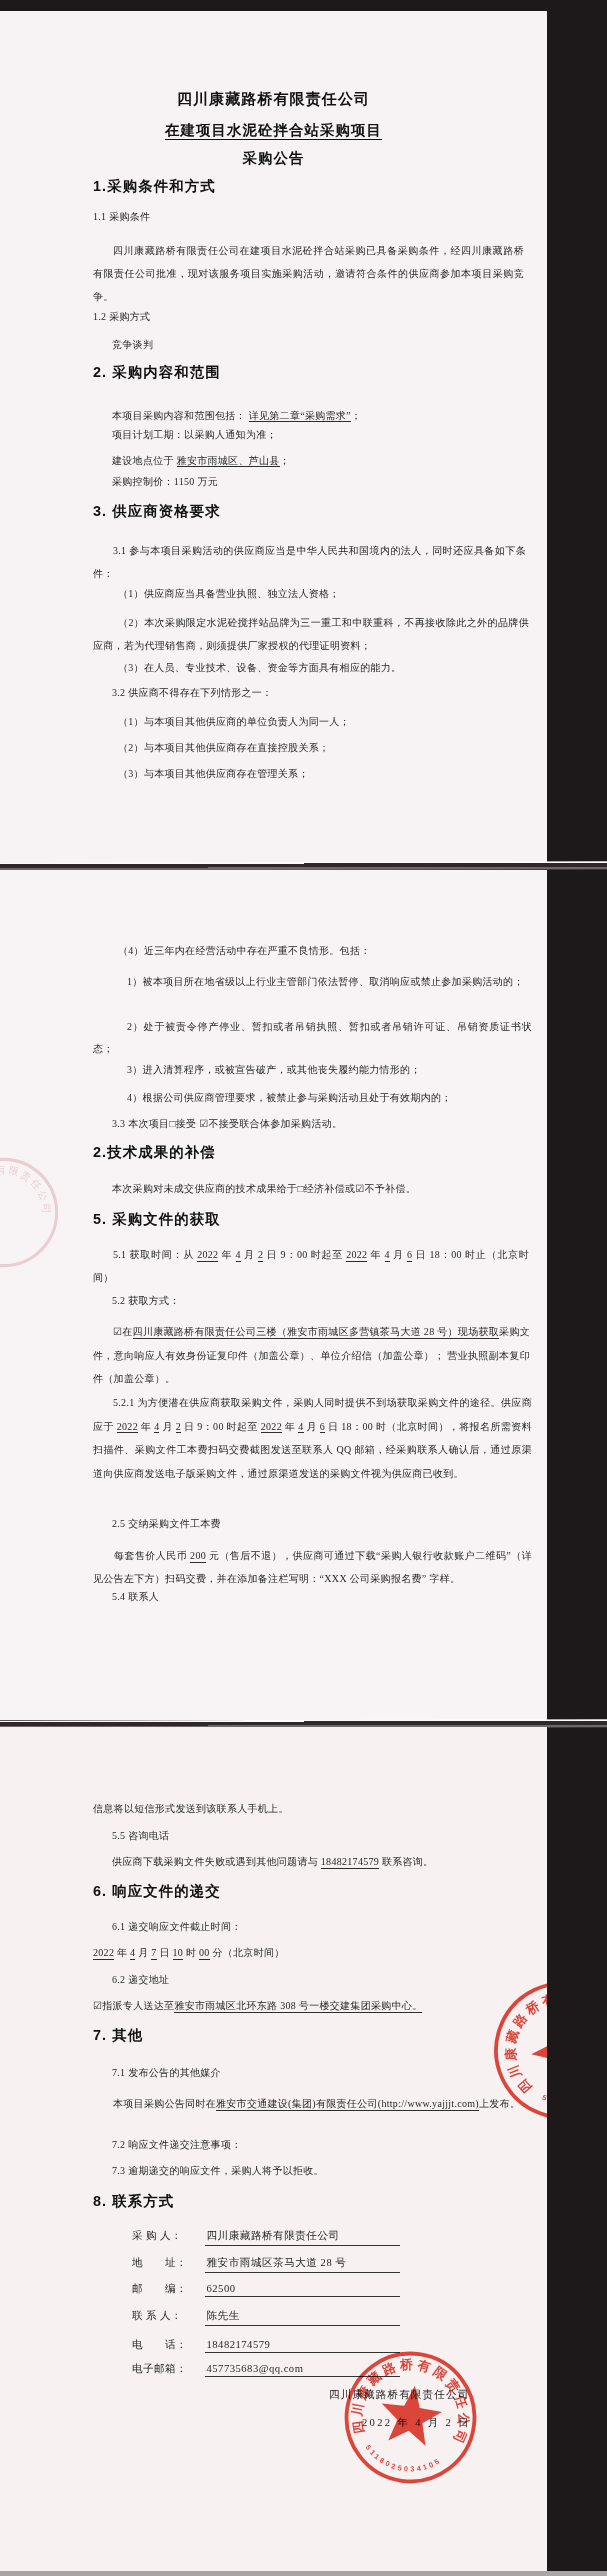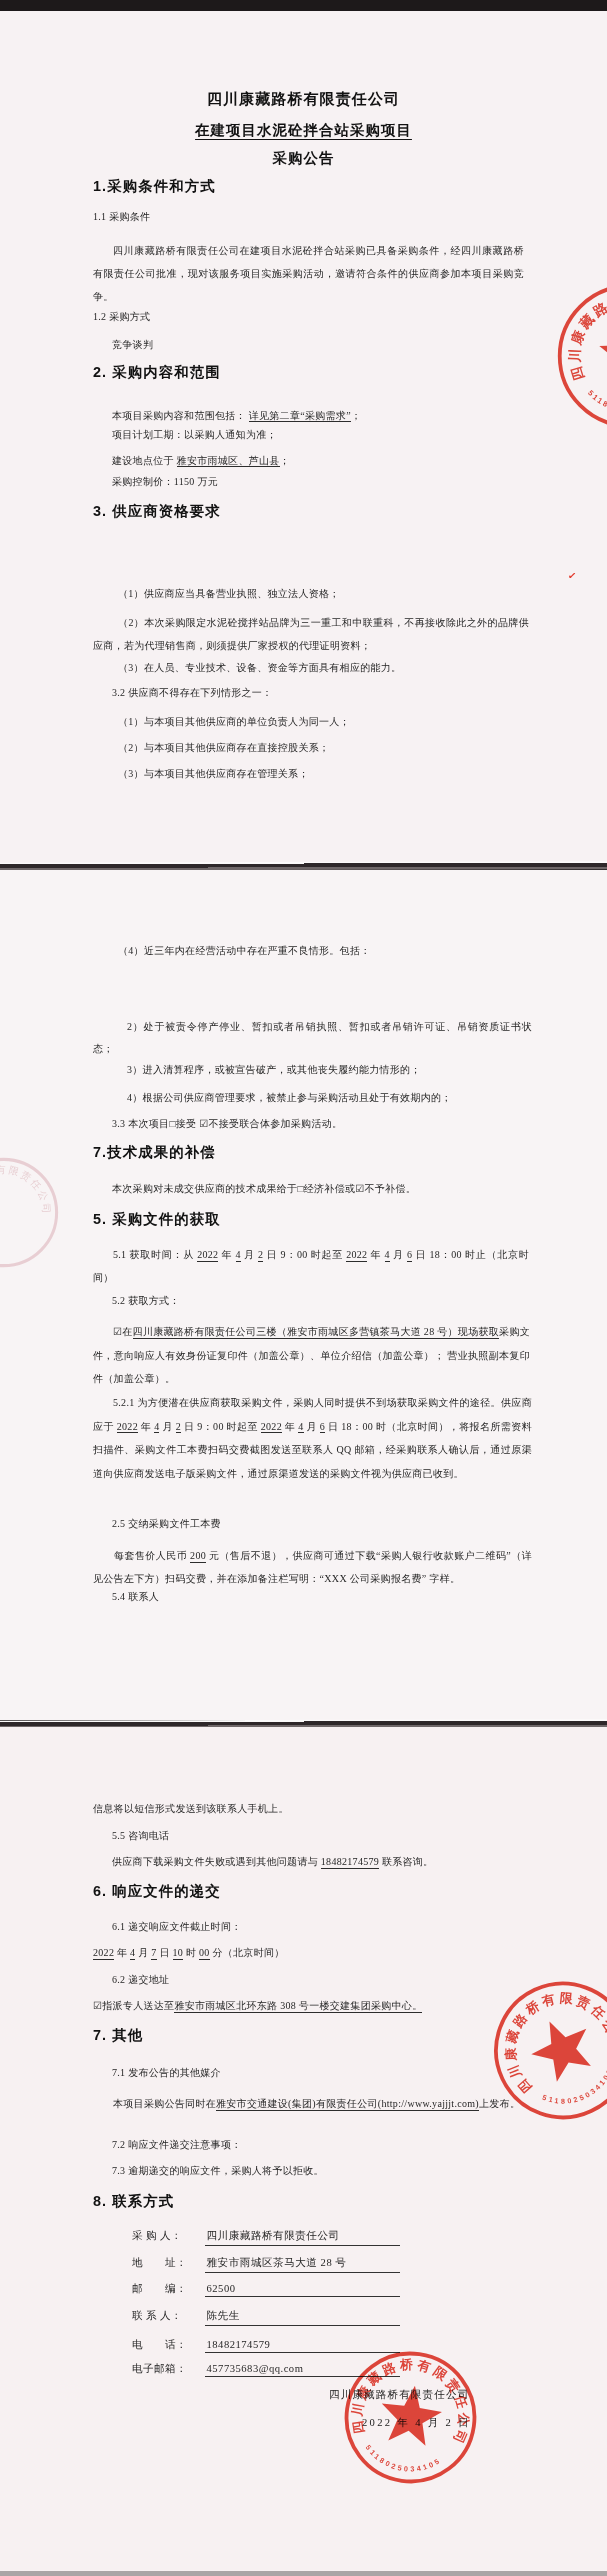--- a/index.html
+++ b/index.html
@@ -1,18 +1,18 @@
 <!DOCTYPE html>
 <html style="font-size:12px"><head>
 <meta charset="utf-8">
 <style>
   html,body{margin:0;padding:0}
   body{width:607px;height:2576px;position:relative;overflow:hidden;background:#1d191a;
        font-family:"Liberation Serif",serif;}
-  .page{position:absolute;left:0;width:607px;overflow:hidden;}
+  .page{position:absolute;left:0;width:547px;overflow:hidden;}
   .blk{position:absolute;left:93px;font-size:10px;color:#262626;letter-spacing:0.3px;line-height:1.4;}
   .c{left:0;width:100%;text-align:center;letter-spacing:0.8px;}
   .h{font-family:"Liberation Sans",sans-serif;font-weight:bold;font-size:14.4px;color:#121212;letter-spacing:1.1px;}
   .t1{font-size:15px}
   .t2{text-decoration:underline;text-underline-offset:3.8px}
   .para{text-align:justify;line-height:23px;}
   .lh31{line-height:23.5px}
   .ind26{text-indent:20px}.ind28{text-indent:21px}.ind33{text-indent:25px}.ind45{text-indent:34px}
   .u{border-bottom:0.8px solid #2d2d2d;padding-bottom:0.8px;}
   .row{position:absolute;left:112px;font-size:10.6px;color:#262626;white-space:nowrap;}
@@ -41,20 +41,21 @@
   <div class="blk" style="top:299px">1.2 采购方式</div>
   <div class="blk" style="top:327px;left:112px">竞争谈判</div>
 
   <div class="blk h" style="top:351px">2. 采购内容和范围</div>
   <div class="blk" style="top:398px;left:112px"><span>本项目采购内容和范围包括： </span><span class="u">详见第二章“采购需求”</span><span>；</span></div>
   <div class="blk" style="top:417px;left:112px">项目计划工期：以采购人通知为准；</div>
   <div class="blk" style="top:443px;left:112px"><span>建设地点位于 </span><span class="u">雅安市雨城区、芦山县</span><span>；</span></div>
   <div class="blk" style="top:464px;left:112px">采购控制价：1150 万元</div>
 
   <div class="blk h" style="top:490px">3.  供应商资格要求</div>
+  <div class="blk para ind26" style="top:528px;width:433px">3.1 参与本项目采购活动的供应商应当是中华人民共和国境内的法人，同时还应具备如下条件：</div>
   <div class="blk" style="top:576px;left:118px">（1）供应商应当具备营业执照、独立法人资格；</div>
   <div class="blk para ind33" style="top:600px;width:436px">（2）本次采购限定水泥砼搅拌站品牌为三一重工和中联重科，不再接收除此之外的品牌供应商，若为代理销售商，则须提供厂家授权的代理证明资料；</div>
   <div class="blk" style="top:650px;left:118px">（3）在人员、专业技术、设备、资金等方面具有相应的能力。</div>
   <div class="blk" style="top:675px;left:112px">3.2 供应商不得存在下列情形之一：</div>
   <div class="blk" style="top:704px;left:118px">（1）与本项目其他供应商的单位负责人为同一人；</div>
   <div class="blk" style="top:730px;left:118px">（2）与本项目其他供应商存在直接控股关系；</div>
   <div class="blk" style="top:756px;left:118px">（3）与本项目其他供应商存在管理关系；</div>
 
   <span class="check" style="left:568px;top:559px">✓</span>
 
@@ -65,26 +66,27 @@
     <text class="stext" font-size="18" letter-spacing="4"><textPath href="#aT" startOffset="4">四川康藏路桥有限责任公司</textPath></text>
     <text class="stext" font-size="10" letter-spacing="3"><textPath href="#aD" startOffset="2">5118025034105</textPath></text>
     <path d="M0,-42 L10.3,-14.2 L39.9,-13 L16.6,5.4 L24.7,34 L0,17.5 L-24.7,34 L-16.6,5.4 L-39.9,-13 L-10.3,-14.2 Z" transform="translate(114,100)" fill="#e23b2e"></path>
   </svg>
 </div>
 
 <div class="sep" style="top:862px"></div>
 
 <div class="page" style="top:870px;height:850px;background:#f8f4f5">
   <div class="blk" style="top:74px;left:118px">（4）近三年内在经营活动中存在严重不良情形。包括：</div>
+  <div class="blk para ind45" style="top:101px;width:439px;line-height:22px">1）被本项目所在地省级以上行业主管部门依法暂停、取消响应或禁止参加采购活动的；</div>
   <div class="blk para ind45" style="top:146px;width:439px;line-height:22px">2）处于被责令停产停业、暂扣或者吊销执照、暂扣或者吊销许可证、吊销资质证书状态；</div>
   <div class="blk" style="top:193px;left:127px">3）进入清算程序，或被宣告破产，或其他丧失履约能力情形的；</div>
   <div class="blk" style="top:221px;left:127px">4）根据公司供应商管理要求，被禁止参与采购活动且处于有效期内的；</div>
   <div class="blk" style="top:247px;left:112px">3.3 本次项目□接受 ☑不接受联合体参加采购活动。</div>
 
-  <div class="blk h" style="top:272px">7.技术成果的补偿</div>
+  <div class="blk h" style="top:272px">2.技术成果的补偿</div>
   <div class="blk" style="top:312px;left:112px">本次采购对未成交供应商的技术成果给于□经济补偿或☑不予补偿。</div>
 
   <div class="blk h" style="top:339px">5. 采购文件的获取</div>
   <div class="blk para ind26" style="top:373px;width:436px"><span>5.1 获取时间：从 </span><span class="u">2022</span><span> 年 </span><span class="u">4</span><span> 月 </span><span class="u">2</span><span> 日 9：00 时起至 </span><span class="u">2022</span><span> 年 </span><span class="u">4</span><span> 月 </span><span class="u">6</span><span> 日 18：00 时止（北京时间）</span></div>
   <div class="blk" style="top:424px;left:112px">5.2 获取方式：</div>
   <div class="blk para lh31 ind26" style="top:450px;width:437px"><span>☑在</span><span class="u">四川康藏路桥有限责任公司三楼（雅安市雨城区多营镇茶马大道 28 号）现场获取</span><span>采购文件，意向响应人有效身份证复印件（加盖公章）、单位介绍信（加盖公章）； 营业执照副本复印件（加盖公章）。</span></div>
   <div class="blk para lh31 ind26" style="top:521px;width:439px"><span>5.2.1 为方便潜在供应商获取采购文件，采购人同时提供不到场获取采购文件的途径。供应商应于 </span><span class="u">2022</span><span> 年 </span><span class="u">4</span><span> 月 </span><span class="u">2</span><span> 日 9：00 时起至 </span><span class="u">2022</span><span> 年 </span><span class="u">4</span><span> 月 </span><span class="u">6</span><span> 日 18：00 时（北京时间），将报名所需资料扫描件、采购文件工本费扫码交费截图发送至联系人 QQ 邮箱，经采购联系人确认后，通过原渠道向供应商发送电子版采购文件，通过原渠道发送的采购文件视为供应商已收到。</span></div>
   <div class="blk" style="top:647px;left:112px">2.5 交纳采购文件工本费</div>
   <div class="blk para ind28" style="top:674px;width:439px"><span>每套售价人民币 </span><span class="u">200</span><span> 元（售后不退），供应商可通过下载“采购人银行收款账户二维码”（详见公告左下方）扫码交费，并在添加备注栏写明：“XXX 公司采购报名费” 字样。</span></div>
   <div class="blk" style="top:720px;left:112px">5.4 联系人</div>

